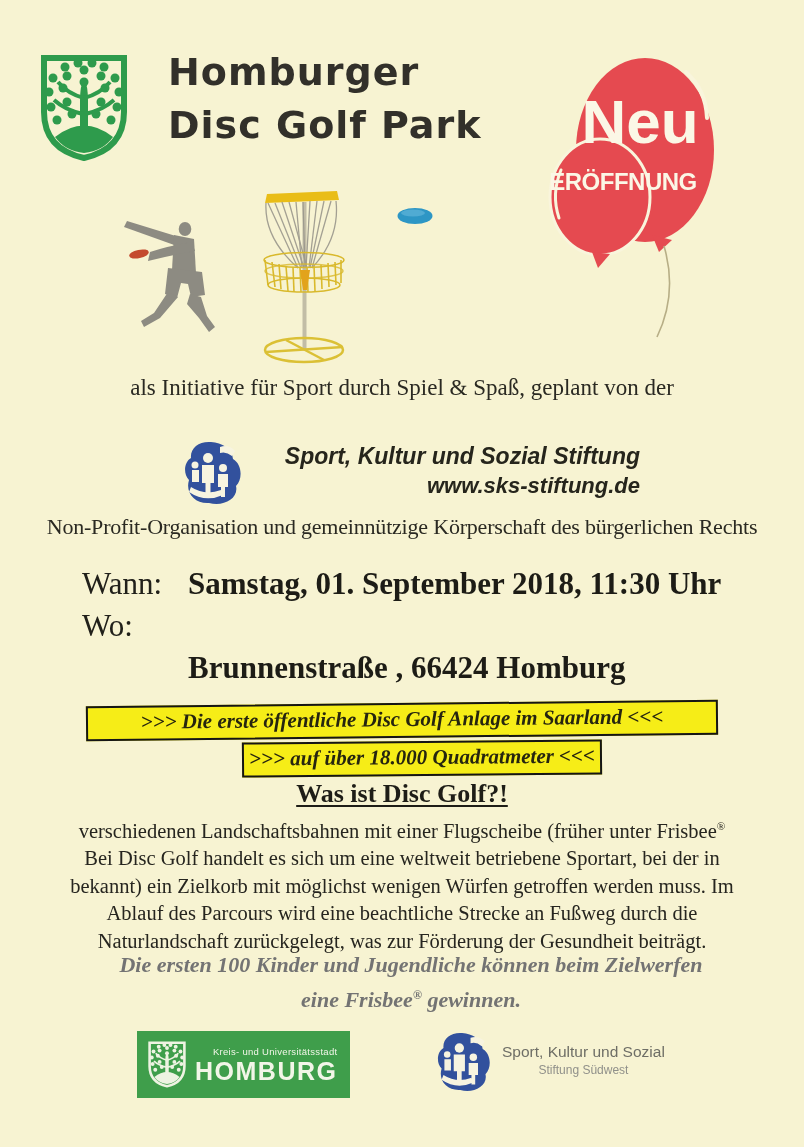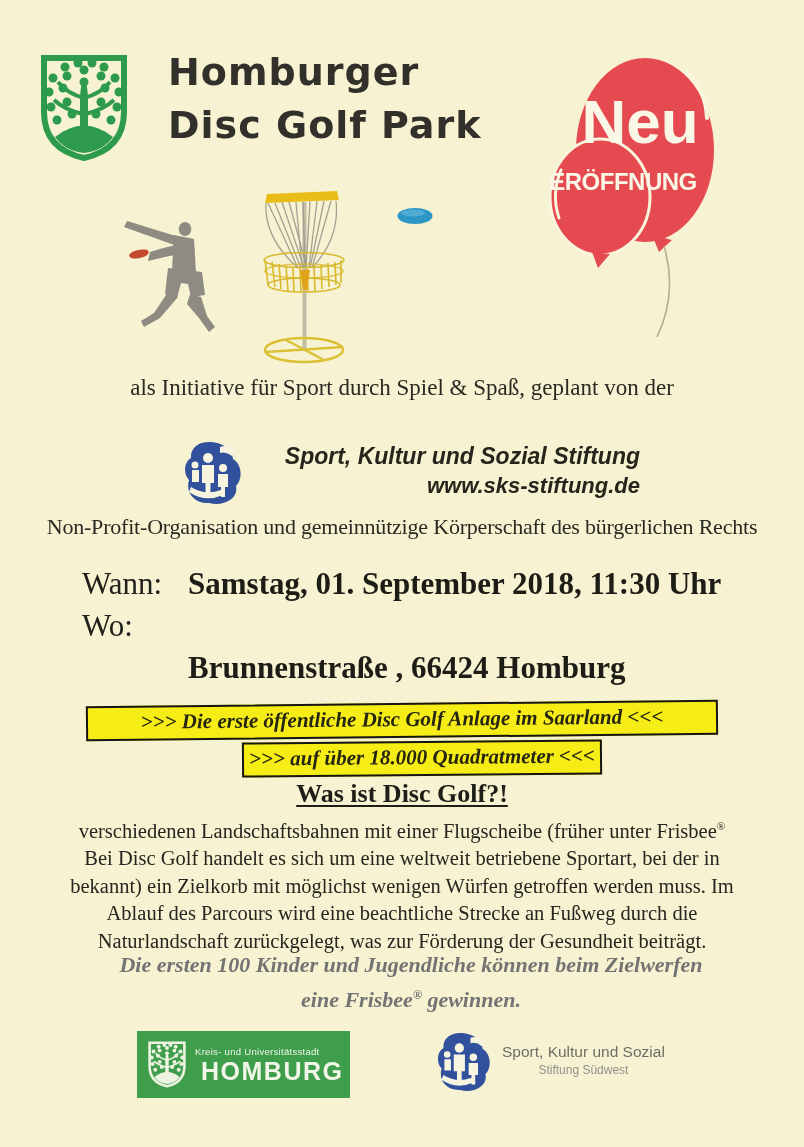--- a/index.html
+++ b/index.html
@@ -52,22 +52,22 @@
   
   .promo{position:absolute;left:0;top:950px;width:100%;text-align:center;
     font-size:22px;line-height:30px;font-weight:700;font-style:italic;color:#737373;margin-left:9px;}
   
   .homburg-logo{
     position:absolute;left:137px;top:1031px;width:213px;height:67px;
     background:#3f9e4b;display:flex;align-items:center;padding-left:10px;box-sizing:border-box;
   }
   .hb-crest{width:40px;height:49px;flex:0 0 auto;color:#eef3e2;}
   .hb-text{margin-left:8px;font-family:"Liberation Sans", sans-serif;color:#f2f6e8;}
-  .hb-small{font-size:9.5px;letter-spacing:0.3px;margin-bottom:2px;}
-  .hb-big{font-size:25px;font-weight:700;letter-spacing:1.5px;line-height:25px;margin-left:6px;}
+  .hb-small{font-size:9.5px;letter-spacing:0.3px;margin-bottom:2px;text-align:right;}
+  .hb-big{font-size:25px;font-weight:700;letter-spacing:1.5px;line-height:25px;}
   .sks-footer{position:absolute;left:436px;top:1032px;display:flex;}
   .sksf-icon{width:56px;height:60px;flex:0 0 auto;}
   .sksf-text{margin-left:10px;margin-top:10px;text-align:center;font-family:"Liberation Sans", sans-serif;}
   .sksf-1{font-size:15.5px;color:#6e6e66;line-height:20px;}
   .sksf-2{font-size:12px;color:#90908a;line-height:16px;}
   .hidden-defs{position:absolute;width:0;height:0;overflow:hidden;}
 </style>
 </head>
 <body>
 

